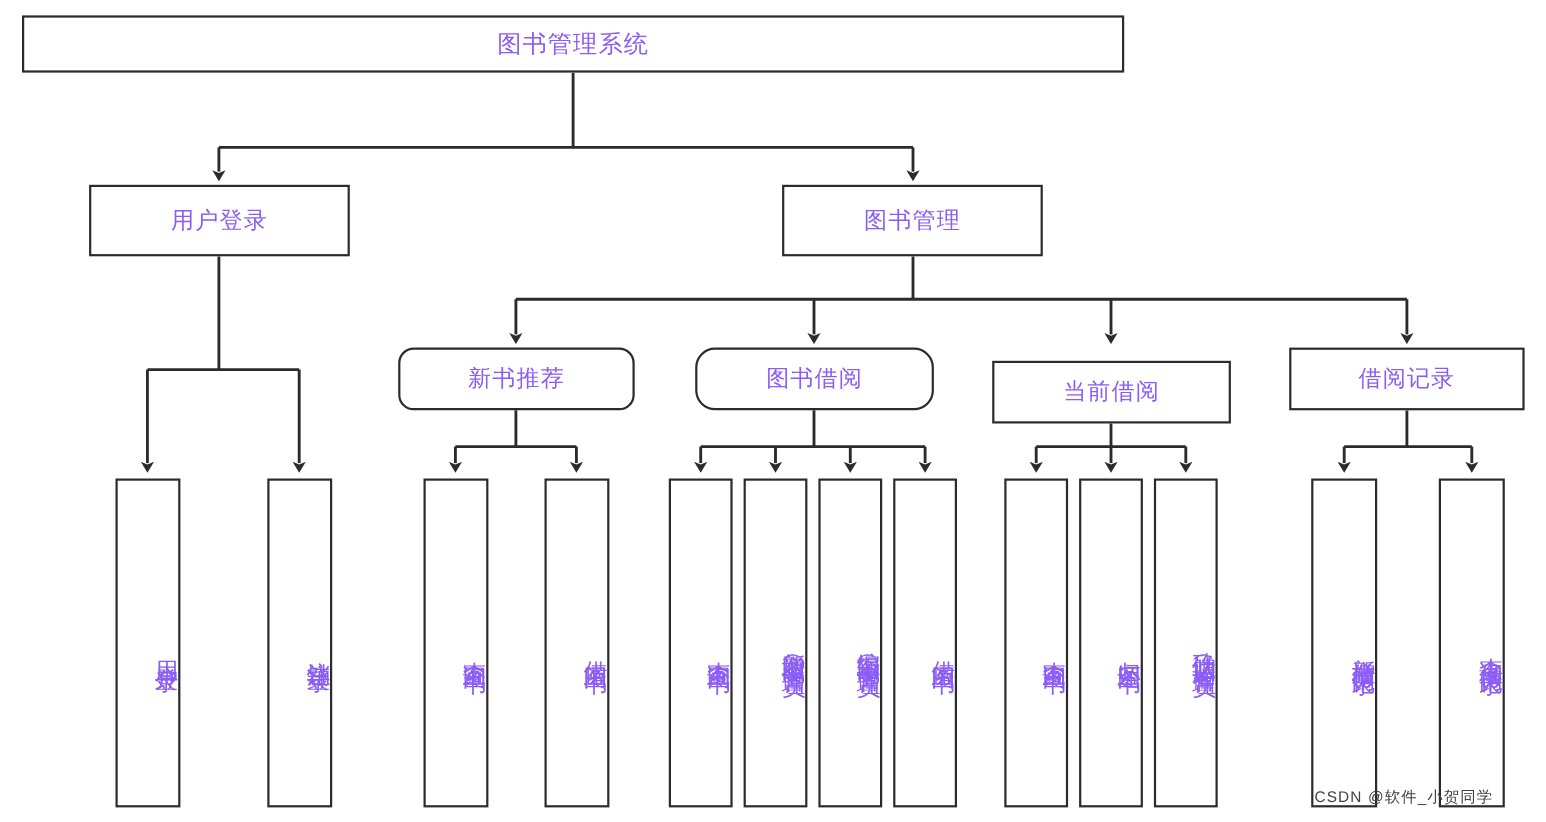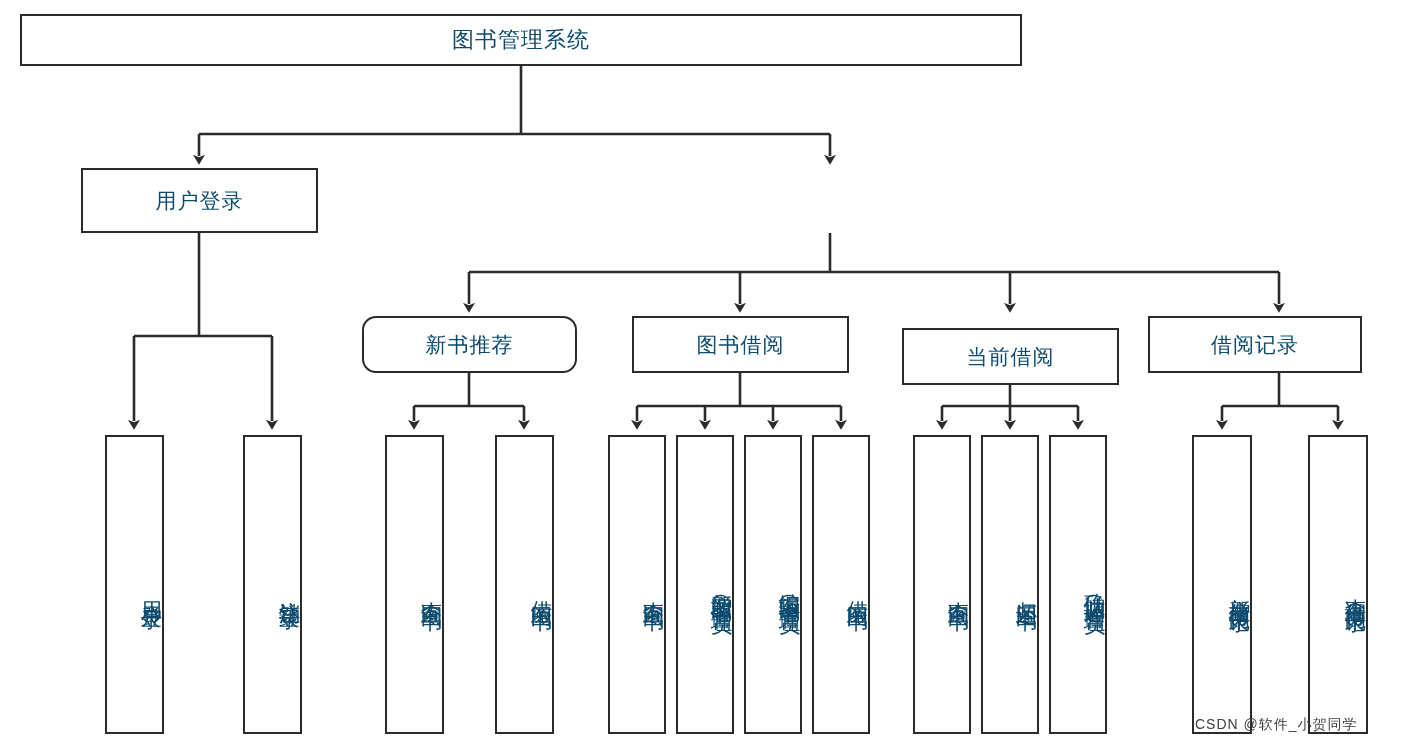--- a/index.html
+++ b/index.html
@@ -25,21 +25,21 @@
     height: 747px;
   }
   .node {
     position: absolute;
     box-sizing: border-box;
     border: 2.2px solid #2b2b2b;
     background: #ffffff;
     display: flex;
     align-items: center;
     justify-content: center;
-    color: #0c4a6e;
+    color: #8b5cf6;
     z-index: 3;
   }
   .node-h {
     font-size: 21px;
     letter-spacing: 1px;
     line-height: 1.1;
   }
   .node-root {
     font-size: 22px;
   }
@@ -124,31 +124,34 @@
     </g>
   </svg>
 
   <div class="node node-h node-root" style="left:20px; top:14px; width:1002px; height:52px;">
     <span>图书管理系统</span>
   </div>
 
   <div class="node node-h" style="left:81px; top:168px; width:237px; height:65px;">
     <span>用户登录</span>
   </div>
+  <div class="node node-h" style="left:711px; top:168px; width:237px; height:65px;">
+    <span>图书管理</span>
+  </div>
 
   <div class="node node-h" style="left:362px; top:316px; width:215px; height:57px;border-radius:14px;">
     <span>新书推荐</span>
   </div>
-  <div class="node node-h" style="left:632px; top:316px; width:217px; height:57px;">
+  <div class="node node-h" style="left:632px; top:316px; width:217px; height:57px;border-radius:18px;">
     <span>图书借阅</span>
   </div>
   <div class="node node-h" style="left:902px; top:328px; width:217px; height:57px;">
     <span>当前借阅</span>
   </div>
-  <div class="node node-h" style="left:1148px; top:316px; width:214px; height:57px;">
+  <div class="node node-h" style="left:1172px; top:316px; width:214px; height:57px;">
     <span>借阅记录</span>
   </div>
 
   <div class="node node-v" style="left:105px; top:435px; width:59px; height:299px;">
     <span class="vtext">用户登录</span>
   </div>
   <div class="node node-v" style="left:243px; top:435px; width:59px; height:299px;">
     <span class="vtext">注销登录</span>
   </div>
 

